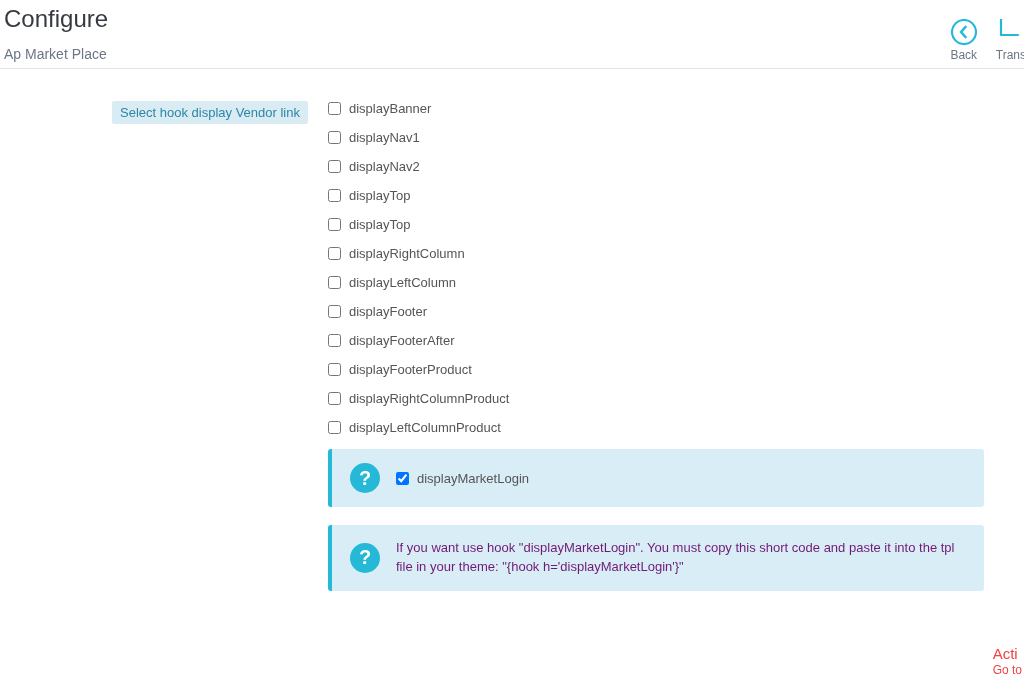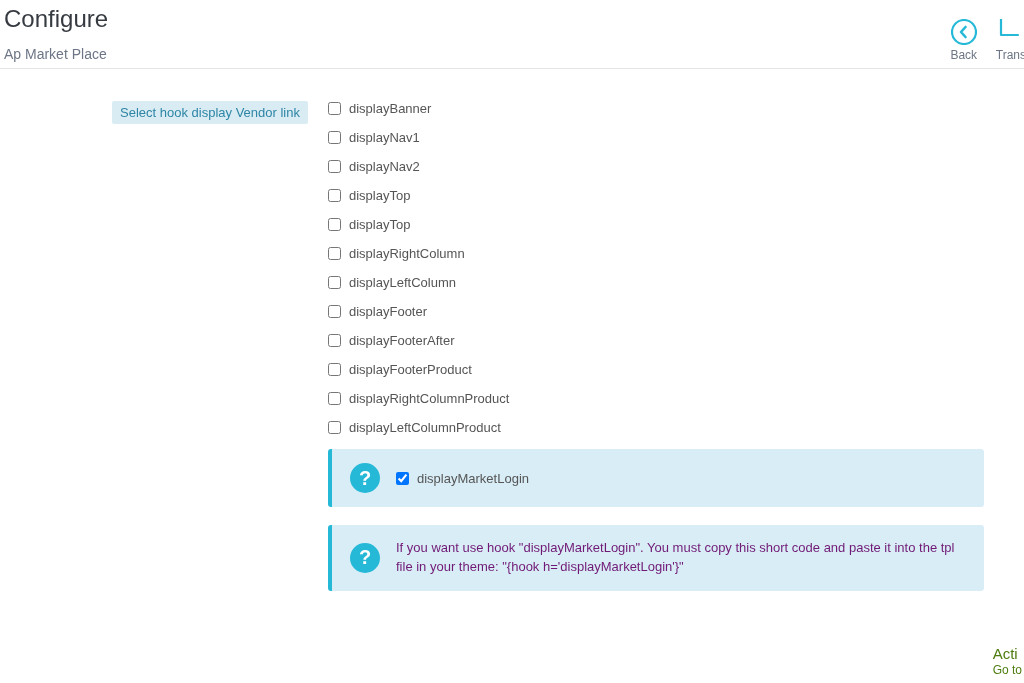--- a/index.html
+++ b/index.html
@@ -140,21 +140,21 @@
       align-items: center;
       justify-content: center;
       font-size: 20px;
       font-weight: bold;
     }
     .watermark {
       position: absolute;
       bottom: 6px;
       right: 2px;
       text-align: left;
-      color: #4d7c0f;
+      color: #ef4444;
       font-size: 14px;
       line-height: 1.2;
     }
     .watermark .w1 {
       font-size: 15px;
     }
     .watermark .w2 {
       font-size: 12px;
     }
   </style>

